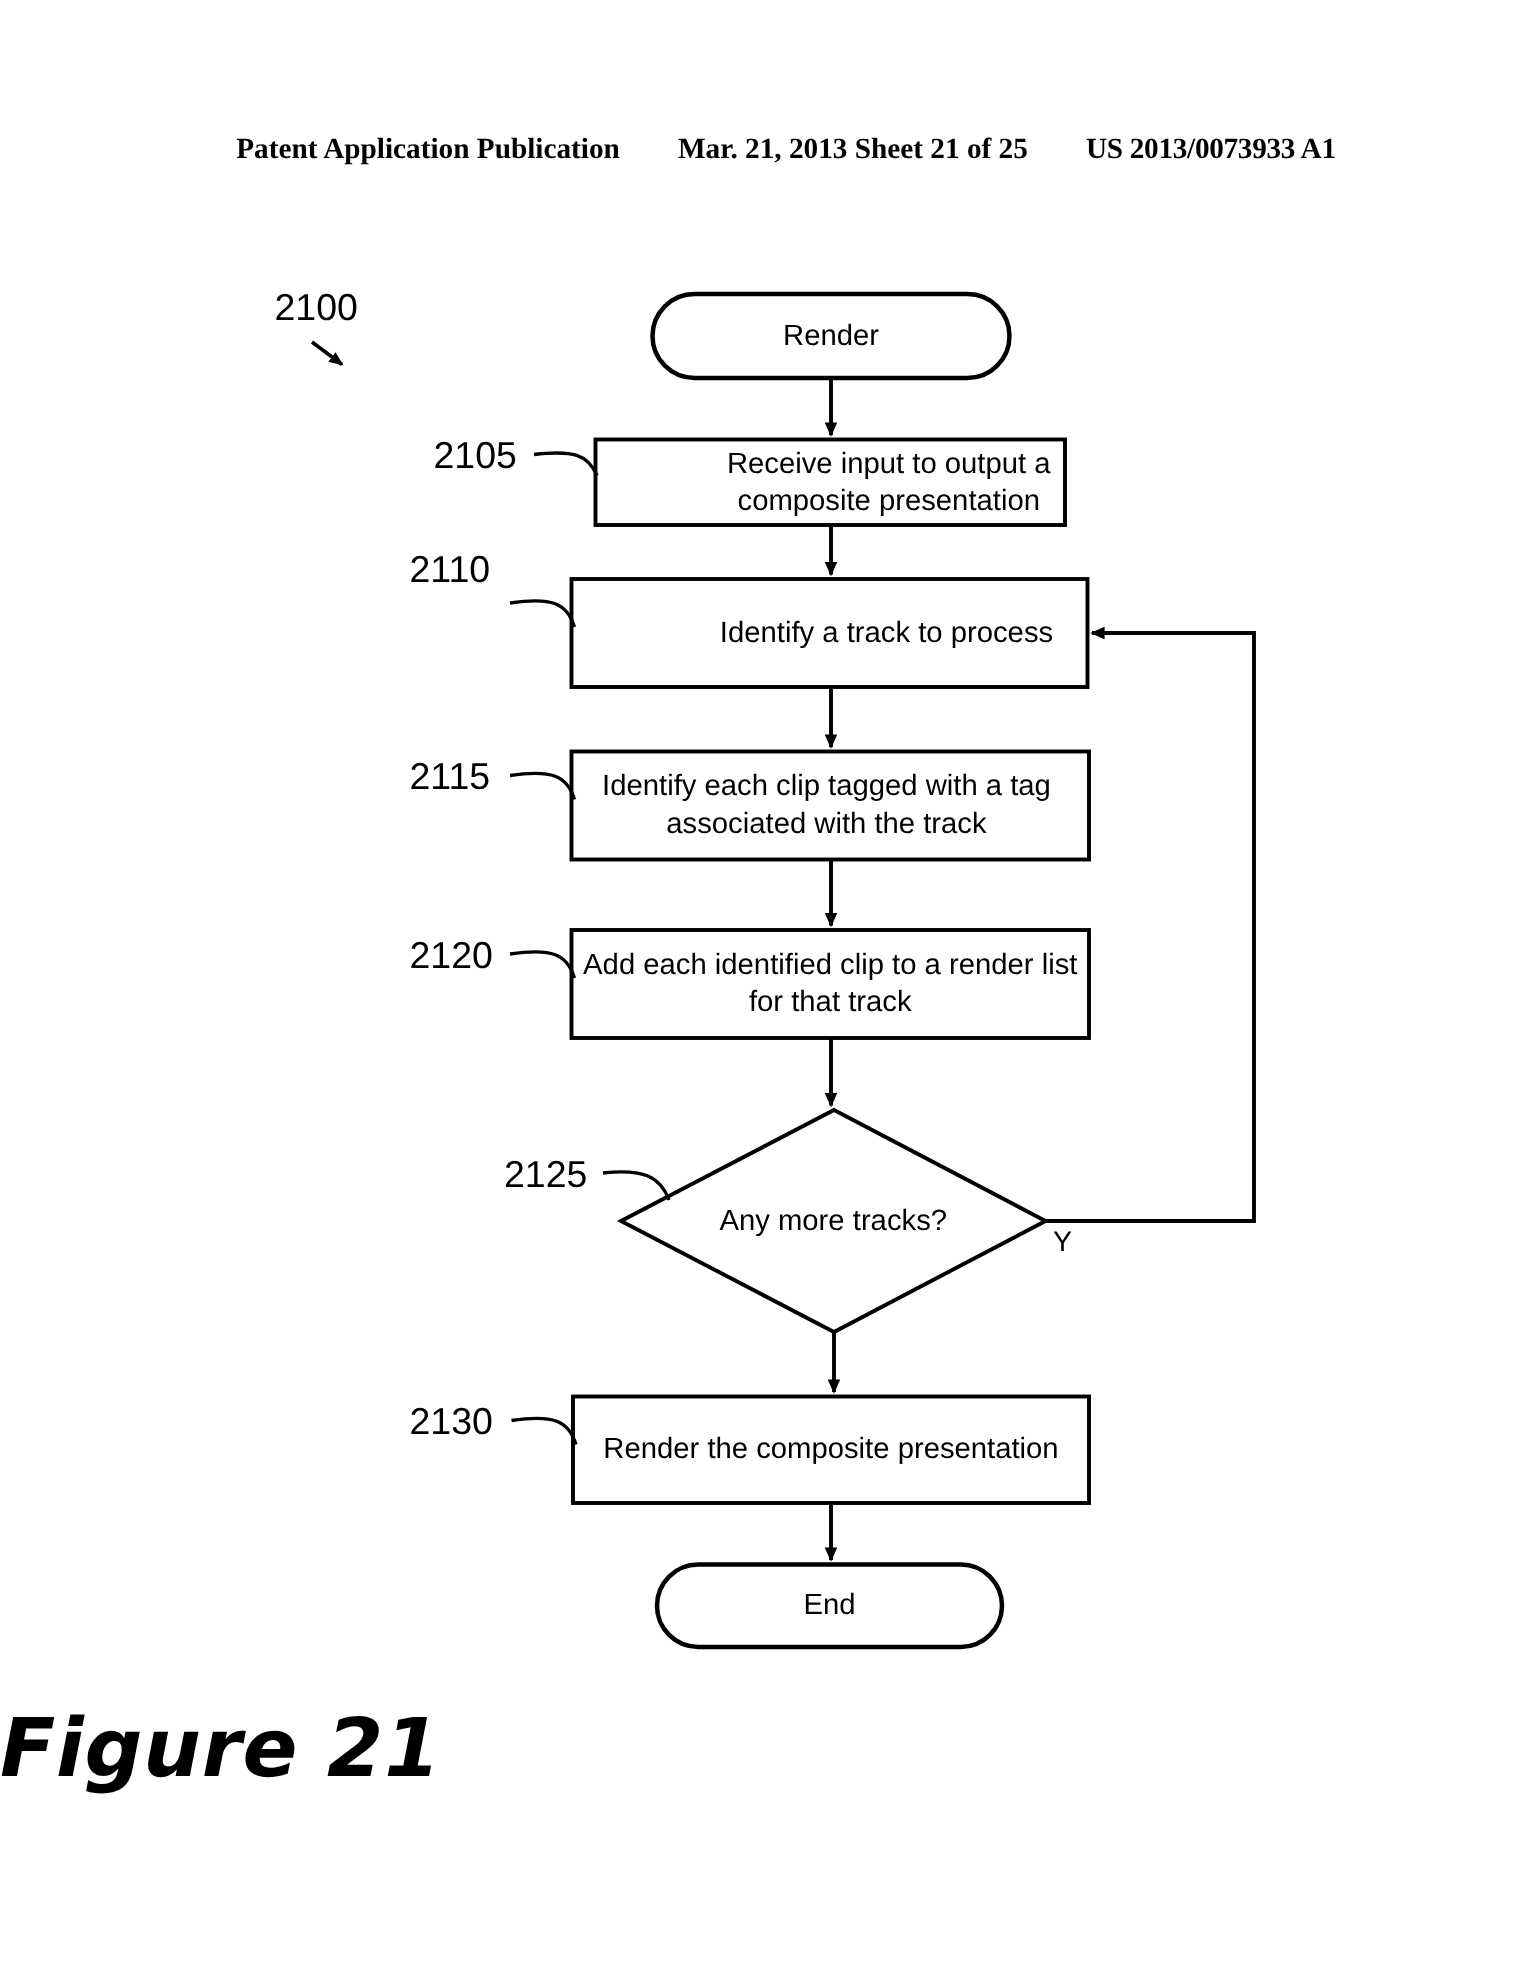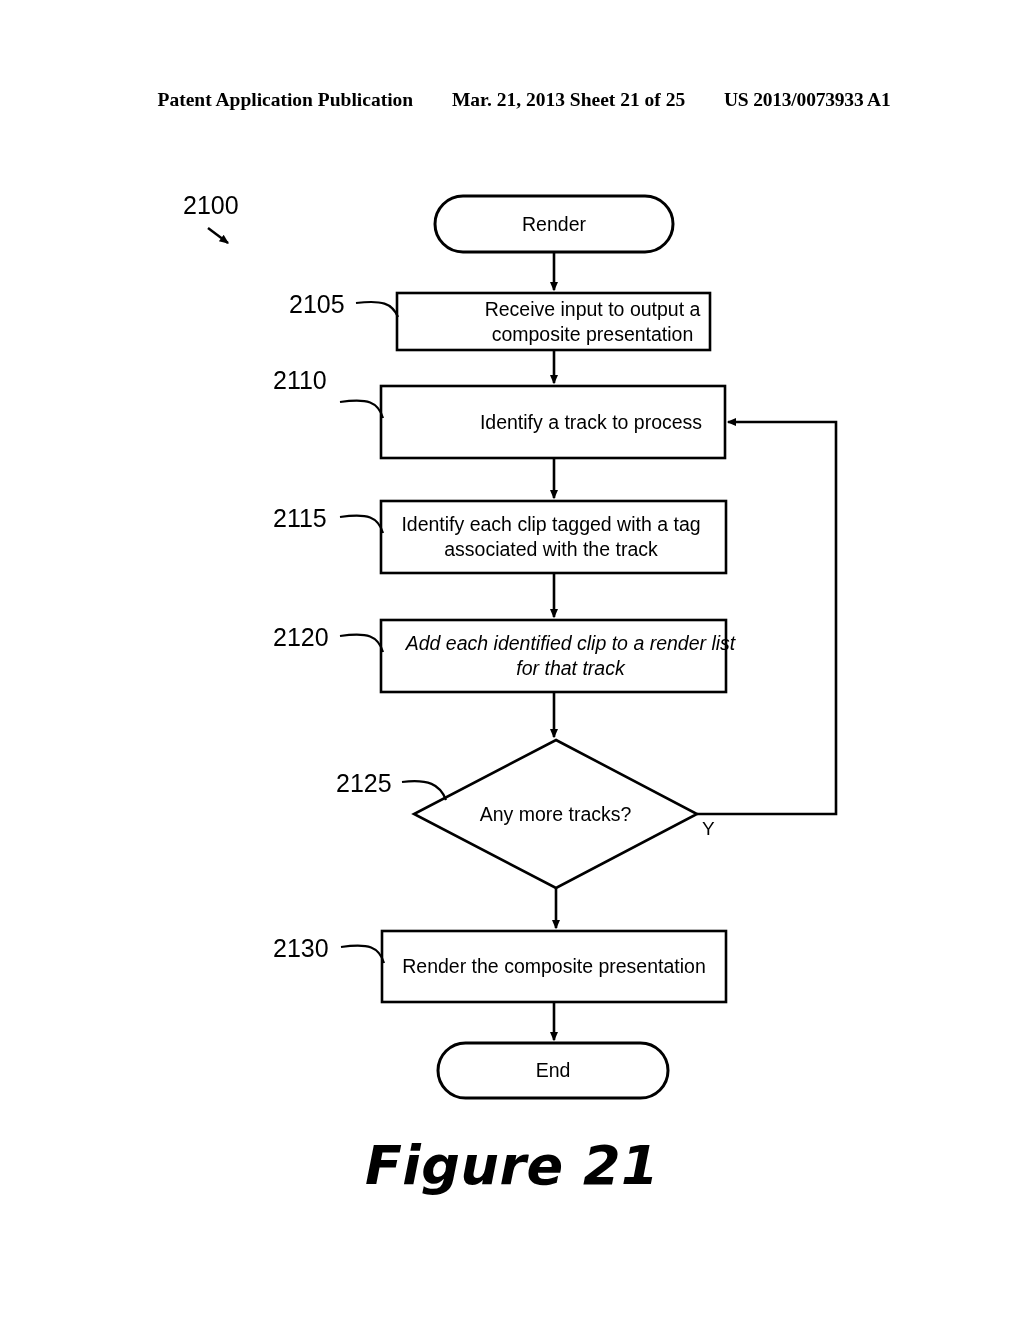--- a/index.html
+++ b/index.html
@@ -43,21 +43,21 @@
   .page-header .gap-a { display: inline-block; width: 29px; }
   .page-header .gap-b { display: inline-block; width: 29px; }
   .page-header .tight { letter-spacing: -0.2px; }
 
   
   .figure-caption {
     position: absolute;
     left: 0;
     top: 1134px;
     width: 1024px;
-    text-align: center;
+    text-align: left;
     font-family: "DejaVu Sans", sans-serif;
     font-style: italic;
     font-weight: bold;
     font-size: 54px;
     letter-spacing: 0.5px;
   }
 
   
   #chart-svg {
     position: absolute;
@@ -165,21 +165,21 @@
   <div class="node-text" style="left:435px; top:196px; width:238px; height:56px;">Render</div>
 
   <div class="node-text" style="left:397px; top:293px; width:313px; height:57px;margin-left:39px;">Receive input to output a
 composite presentation</div>
 
   <div class="node-text" style="left:381px; top:386px; width:344px; height:72px;padding-left:38px;">Identify a track to process</div>
 
   <div class="node-text" style="left:381px; top:501px; width:340px; height:72px;">Identify each clip tagged with a tag
 associated with the track</div>
 
-  <div class="node-text" style="left:398px; top:620px; width:345px; height:72px;font-style:italic;">Add each identified clip to a render list
+  <div class="node-text" style="left:381px; top:620px; width:345px; height:72px;">Add each identified clip to a render list
 for that track</div>
 
   <div class="node-text" style="left:414px; top:789px; width:283px; height:50px;">Any more tracks?</div>
 
   <div class="node-text" style="left:438px; top:1043px; width:230px; height:55px;">End</div>
 
   <div class="node-text" style="left:382px; top:931px; width:344px; height:71px;">Render the composite presentation</div>
 
   <div class="ref-label" style="left:183px; top:193px;">2100</div>
 

